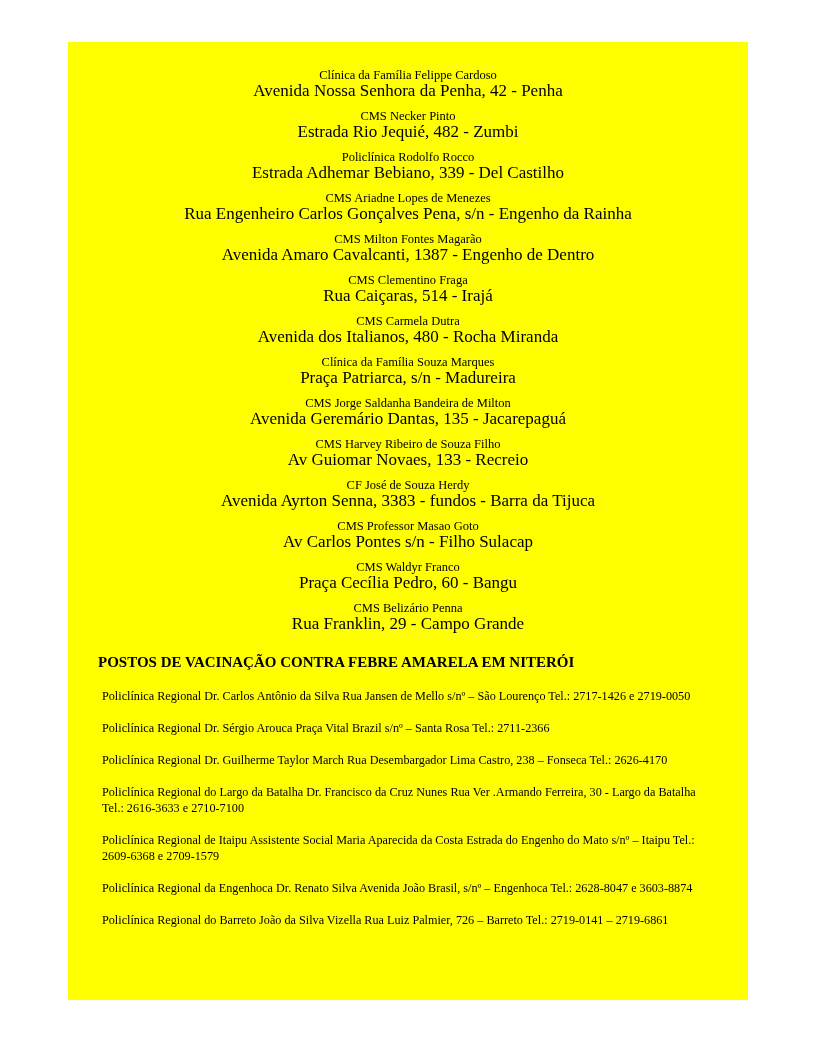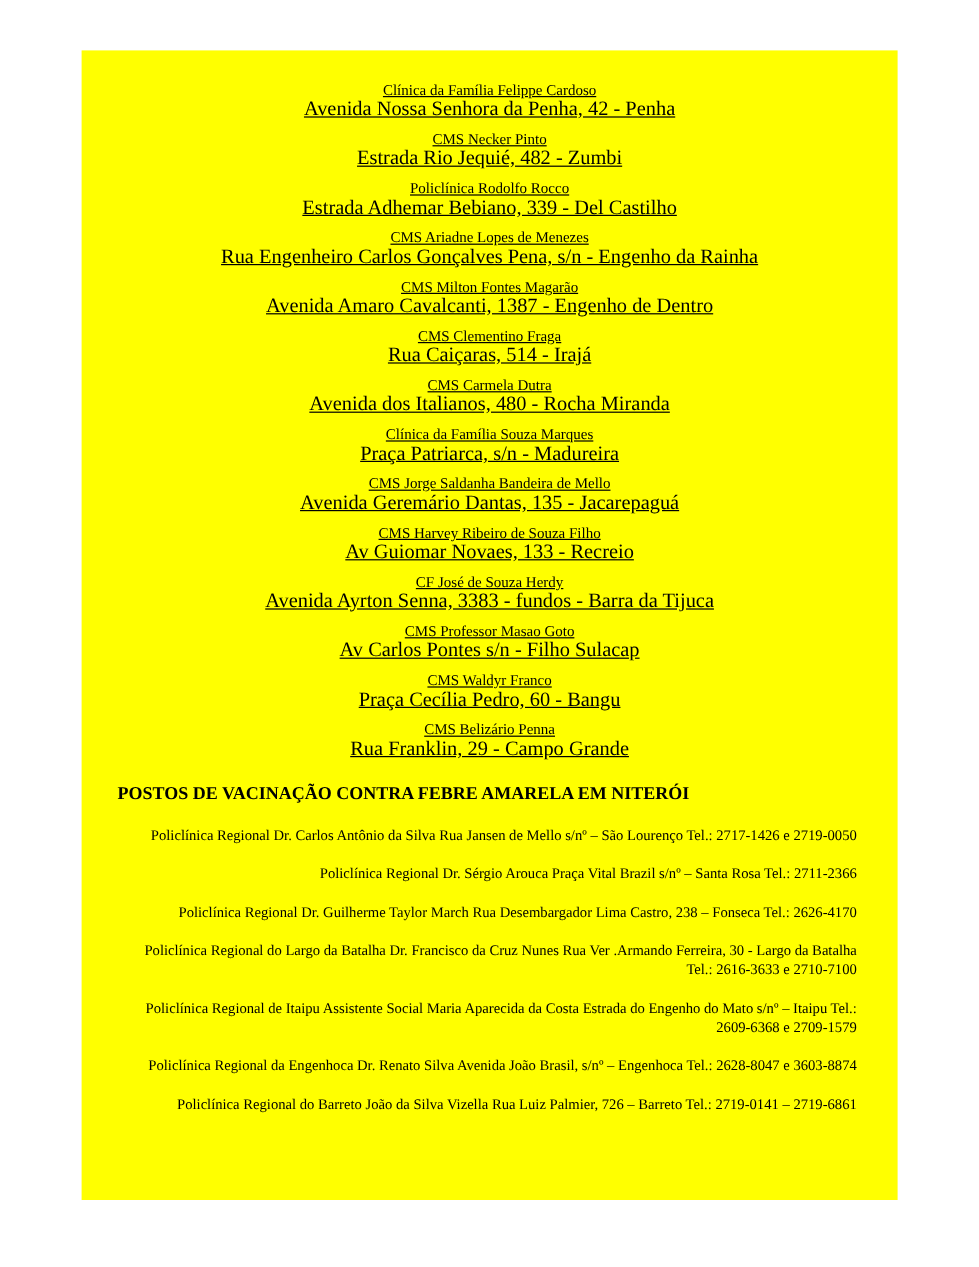--- a/index.html
+++ b/index.html
@@ -27,21 +27,20 @@
     width: 680px;
     height: 958px;
     background: #ffff00;
     box-sizing: border-box;
     padding: 26px 30px 20px 30px;
   }
   .clinic-list {
     margin: 0;
     padding: 0;
     list-style: none;
-    text-decoration: underline;
   }
   .clinic-entry {
     text-align: center;
     margin: 0 0 11px 0;
   }
   .clinic-name {
     font-size: 12.5px;
     line-height: 15px;
     display: block;
   }
@@ -55,21 +54,21 @@
     font-weight: bold;
     margin: 22px 0 16px 0;
     line-height: 19px;
   }
   .niteroi-list {
     margin: 0;
     padding: 0;
     list-style: none;
   }
   .niteroi-entry {
-    text-align: right;
+    text-align: left;
     font-size: 12.2px;
     line-height: 16px;
     margin: 16px 0 16px 0;
     padding: 0 4px;
   }
 </style>
 </head>
 <body>
 
 <div class="page">
@@ -102,21 +101,21 @@
       </li>
       <li class="clinic-entry">
         <span class="clinic-name">CMS Carmela Dutra</span>
         <span class="clinic-address">Avenida dos Italianos, 480 - Rocha Miranda</span>
       </li>
       <li class="clinic-entry">
         <span class="clinic-name">Clínica da Família Souza Marques</span>
         <span class="clinic-address">Praça Patriarca, s/n - Madureira</span>
       </li>
       <li class="clinic-entry">
-        <span class="clinic-name">CMS Jorge Saldanha Bandeira de Mello</span>
+        <span class="clinic-name">CMS Jorge Saldanha Bandeira de Milton</span>
         <span class="clinic-address">Avenida Geremário Dantas, 135 - Jacarepaguá</span>
       </li>
       <li class="clinic-entry">
         <span class="clinic-name">CMS Harvey Ribeiro de Souza Filho</span>
         <span class="clinic-address">Av Guiomar Novaes, 133 - Recreio</span>
       </li>
       <li class="clinic-entry">
         <span class="clinic-name">CF José de Souza Herdy</span>
         <span class="clinic-address">Avenida Ayrton Senna, 3383 - fundos - Barra da Tijuca</span>
       </li>

